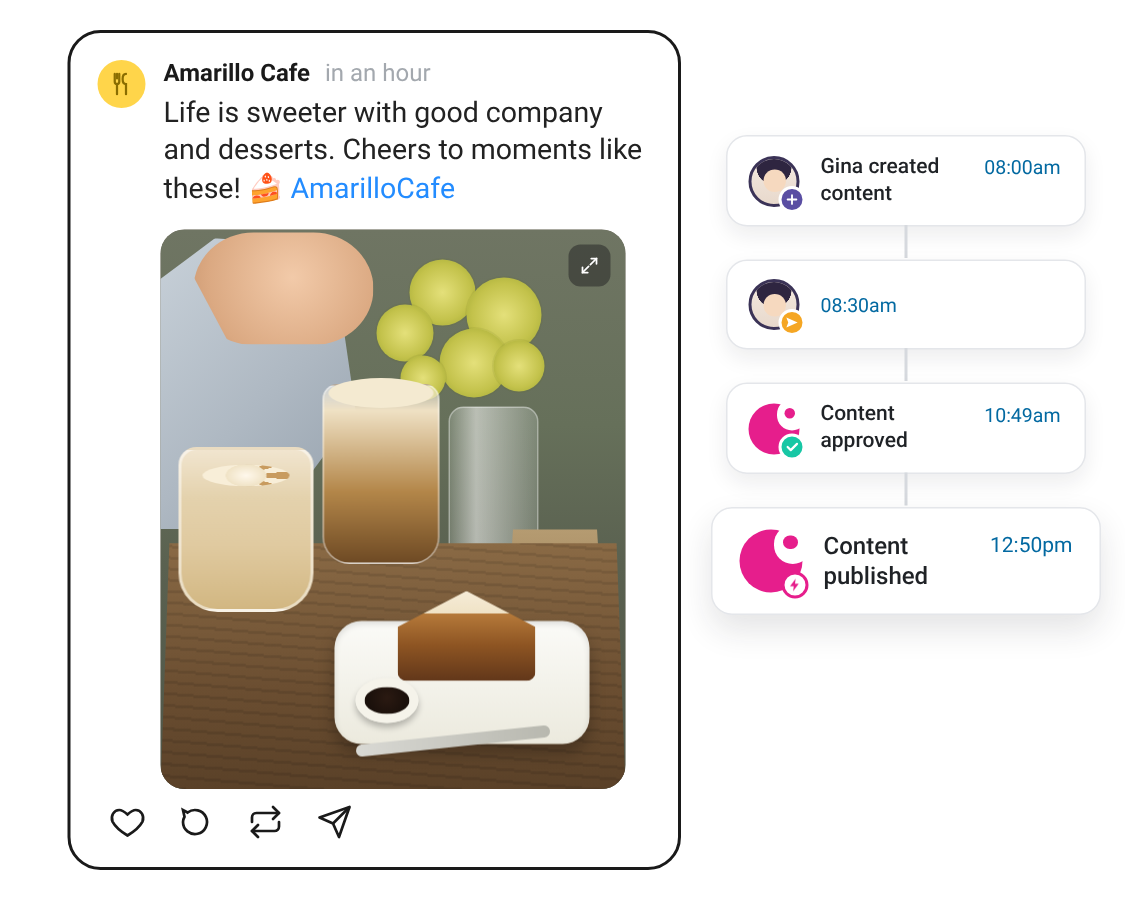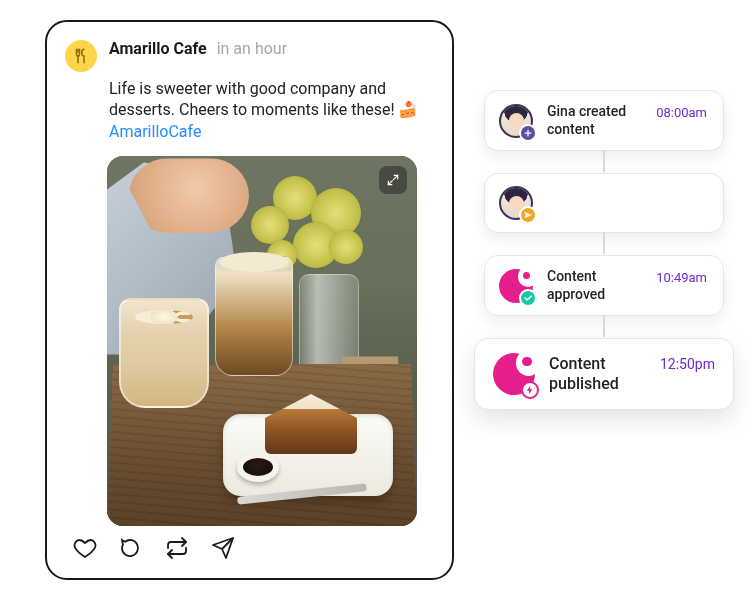--- a/index.html
+++ b/index.html
@@ -42,21 +42,21 @@
     background: #ffd54a;
     display: flex; align-items: center; justify-content: center;
     flex-shrink: 0;
     margin-top: 2px;
   }
   .avatar svg { width: 18px; height: 18px; }
   .post-header-text { flex: 1; }
   .name-line { font-size: 16px; line-height: 1.35; }
   .account-name { font-weight: 700; color: #1a1a1a; }
   .time-text { font-weight: 400; color: #a3a8ae; margin-left: 6px; }
-  .caption { font-size: 16px; color: #222; line-height: 1.35; margin-top: 18px; }
+  .caption { font-size: 19px; color: #222; line-height: 1.35; margin-top: 2px; }
   .hashcafe { color: #238cff; }
 
   .post-image {
     margin: 6px 0 0 42px;
     position: relative;
     width: 310px;
     height: 415px;
     border-radius: 16px;
     overflow: hidden;
     background: #7b766a;
@@ -179,21 +179,21 @@
     padding: 14px 18px;
     box-shadow: 0 10px 22px rgba(30,30,40,0.12);
   }
   .step-icon {
     width:34px; height:34px; position:relative; flex-shrink:0;
   }
   .step.big .step-icon { width:42px; height:42px; }
   .step-texts { display:flex; flex-direction:row; }
   .step-label { font-size:14px; color:#1f2226; font-weight:500; line-height:1.25; }
   .step.big .step-label { font-size:16px; }
-  .step-time  { font-size:13px; color:#6d28d9; margin-top:2px;text-align:right; }
+  .step-time  { font-size:13px; color:#0369a1; margin-top:2px;text-align:right; }
   .step.big .step-time { font-size:14px; }
 
   
   .persona {
     width:100%; height:100%; border-radius:50%;
     background: linear-gradient(180deg,#f3e9e0 0%, #e8d9cc 100%);
     border:2px solid #3b3357;
     position:relative; overflow:hidden;
   }
   .persona::before { 
@@ -339,20 +339,21 @@
     <div class="step">
       <div class="step-icon">
         <div class="persona"></div>
         <div class="badge orange">
           <svg viewBox="0 0 24 24" fill="#fff">
               <path d="M3 20l18-8L3 4l3 8-3 8z"></path>
             </svg>
         </div>
       </div>
       <div class="step-texts">
+        <span class="step-time">08:30am</span>
       </div>
     </div>
 
     <div class="step">
       <div class="step-icon">
         <div class="brand"></div>
         <div class="badge teal">
           <svg viewBox="0 0 24 24" fill="none" stroke="#fff" stroke-width="3.5" stroke-linecap="round" stroke-linejoin="round">
               <path d="M5 12l5 5L20 7"></path>
             </svg>

